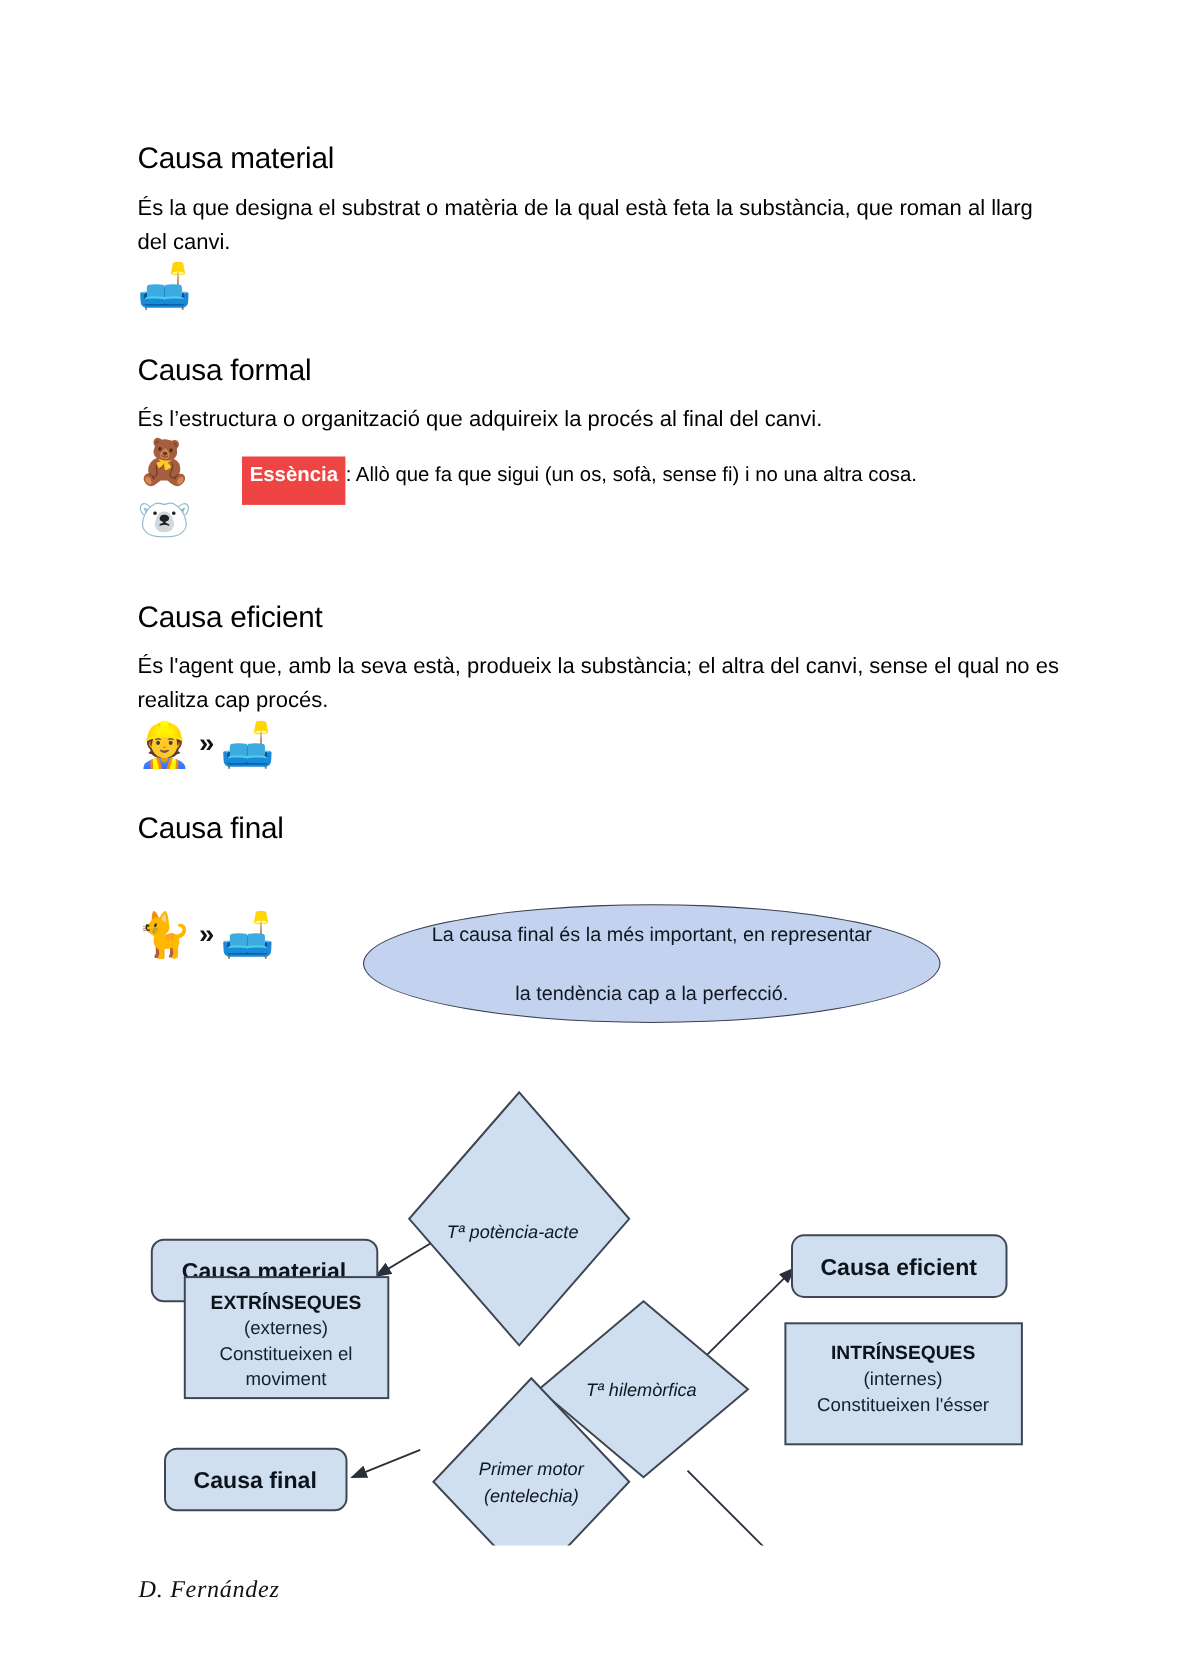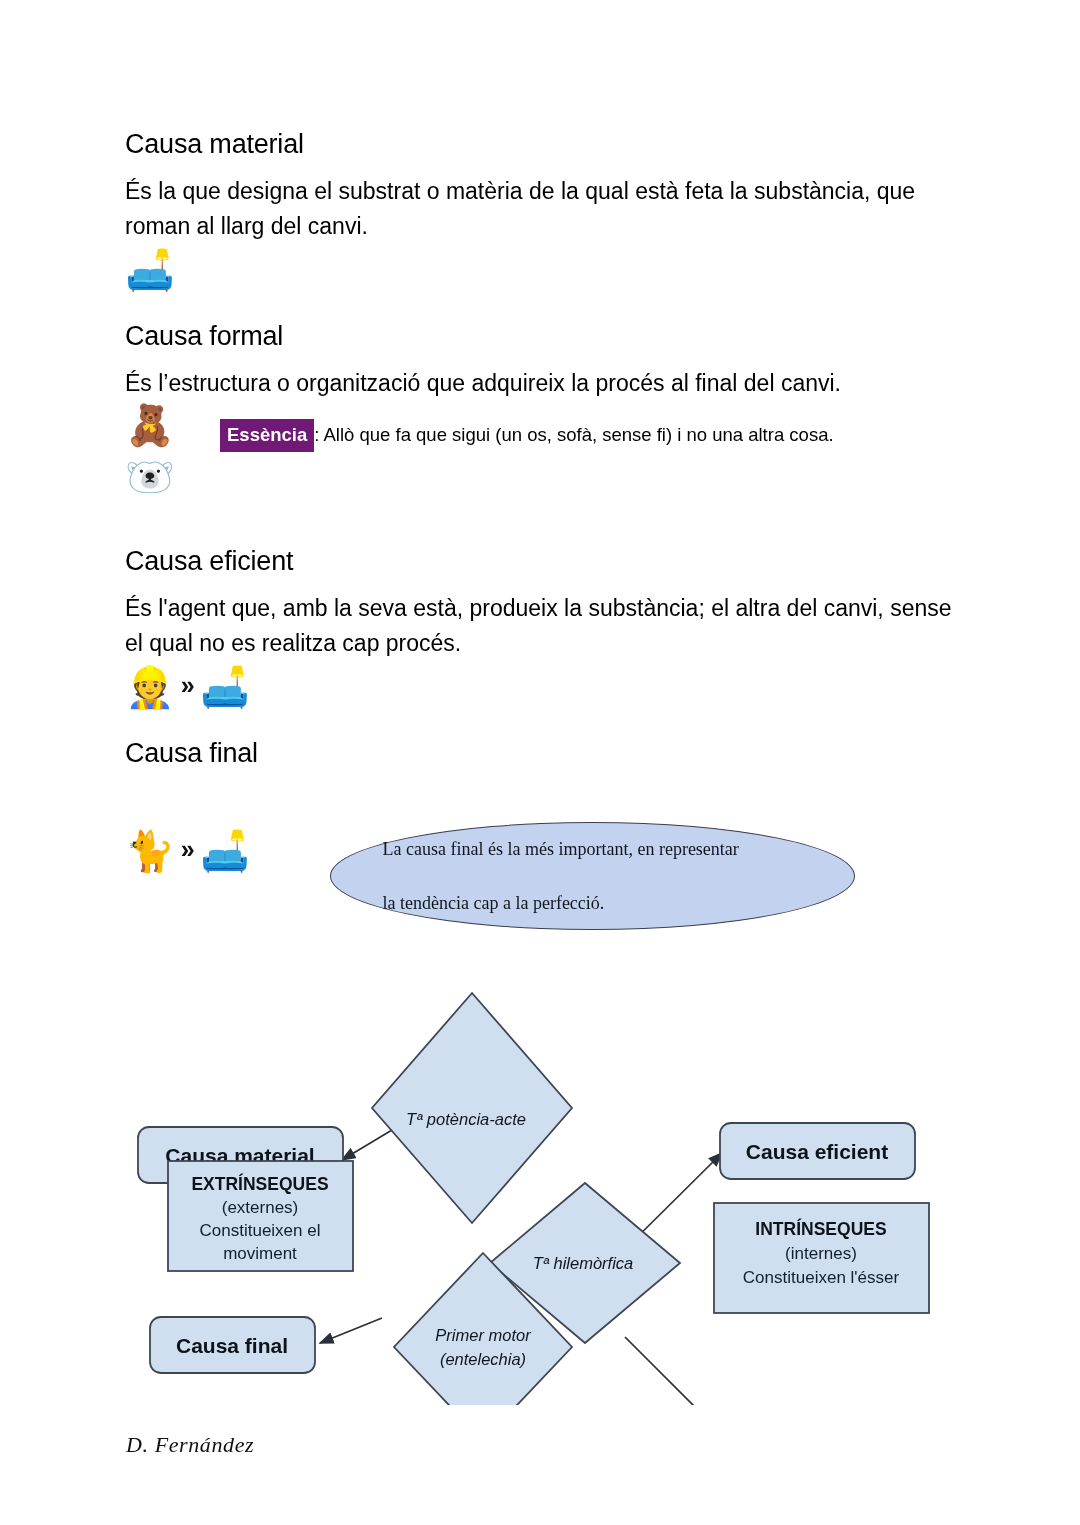--- a/index.html
+++ b/index.html
@@ -29,21 +29,21 @@
     font-family: "Liberation Sans", sans-serif;
     font-size: 27px;
     font-weight: 400;
     line-height: 1.2;
     margin: 0 0 14px 0;
     letter-spacing: -0.2px;
     color: #000;
   }
 
   p.body-text {
-    font-size: 23px;
+    font-size: 20px;
     line-height: 1.52;
     margin: 0;
     color: #000;
   }
 
   b { font-weight: normal; }
 
   .emoji-row {
     font-size: 40px;
     line-height: 1;
@@ -55,24 +55,24 @@
   .emoji { display: inline-block; }
   .chev {
     font-size: 25px;
     font-weight: bold;
     color: #111;
     position: relative;
     top: -2px;
   }
 
   .highlight {
-    background: #701a75;
+    background: #ef4444;
     color: #ffffff;
     font-weight: bold;
-    padding: 2px 7px 3px 7px;
+    padding: 2px 7px 14px 7px;
     display: inline-block;
   }
 
   
   .sec { position: absolute; left: 125px; width: 840px; }
 
   #sec-material { top: 128px; }
   #sec-formal   { top: 320px; }
   #sec-eficient { top: 545px; }
   #sec-final    { top: 737px; }
@@ -101,21 +101,21 @@
     left: 330px;
     top: 822px;
     width: 525px;
     height: 108px;
     border-radius: 50%;
     background: #c3d3ef;
     border: 1.6px solid #3a3f52;
     display: flex;
     align-items: center;
     justify-content: center;
-    font-family: Liberation Serif, serif;
+    text-align: center;
   }
   .callout span {
     font-size: 18px;
     line-height: 1.5;
     color: #10161f;
     display: block;
     width: 420px;
   }
 
   

